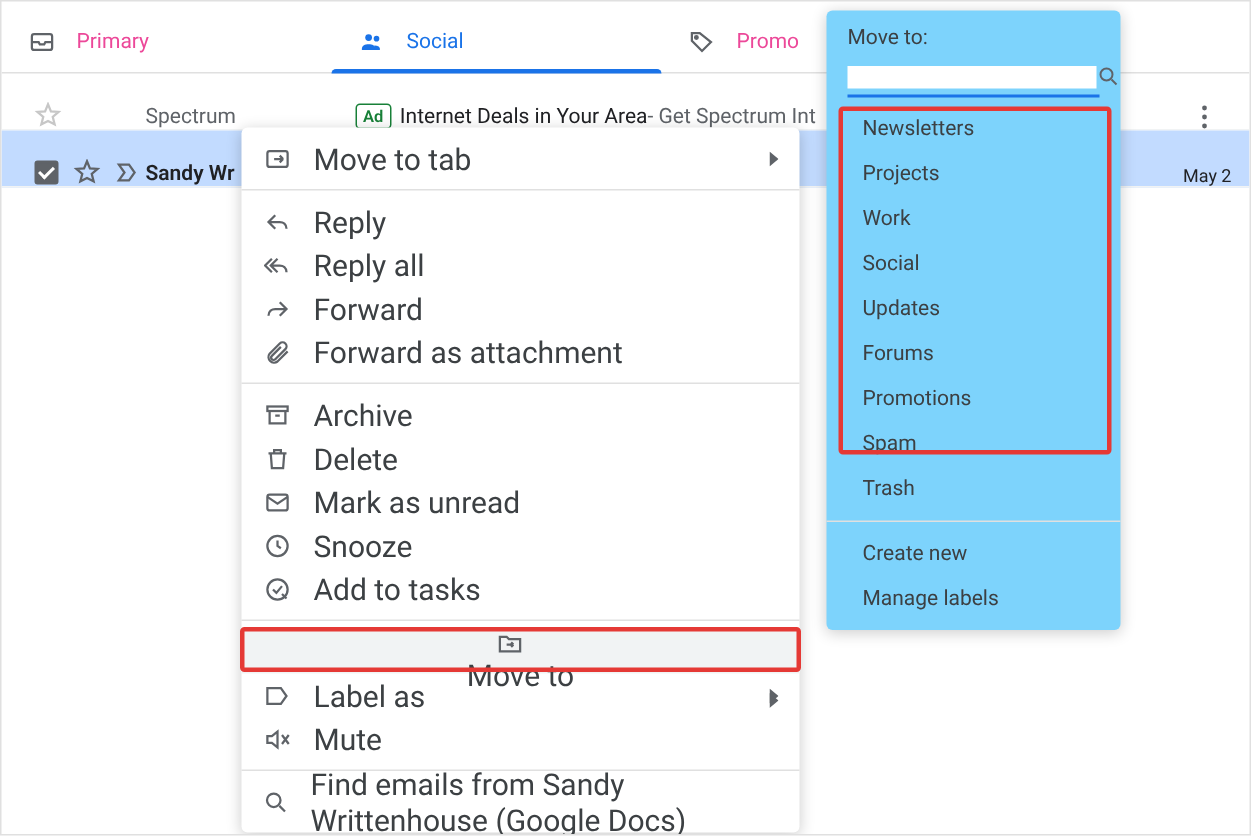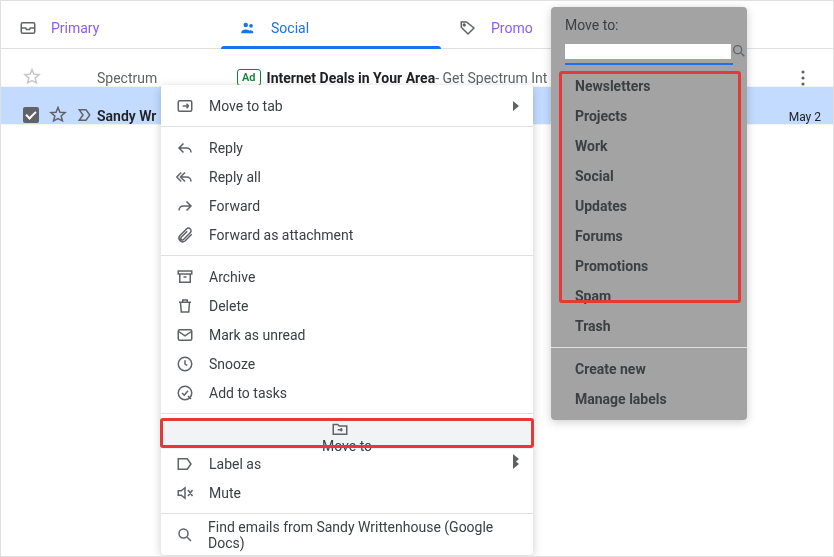--- a/index.html
+++ b/index.html
@@ -21,21 +21,21 @@
       height: 48px;
       border-bottom: 1px solid #e0e0e0;
       padding-top: 6px;
     }
     .tab {
       display: flex;
       align-items: center;
       gap: 14px;
       padding: 0 18px;
       width: 220px;
-      color: #8b5cf6;
+      color: #ec4899;
       font-size: 14px;
       cursor: pointer;
       position: relative;
     }
     .tab.active {
       color: #1a73e8;
     }
     .tab.active::after {
       content: '';
       position: absolute;
@@ -86,21 +86,20 @@
       color: #188038;
       font-size: 11px;
       padding: 1px 4px;
       border-radius: 3px;
       margin-right: 6px;
       font-weight: 600;
     }
     .subject {
       color: #202124;
       font-size: 14px;
-      font-weight: bold;
     }
     .snippet {
       color: #5f6368;
     }
     .date {
       margin-left: auto;
       font-size: 12px;
       color: #202124;
       font-weight: 400;
     }
@@ -120,21 +119,21 @@
       box-shadow: 0 2px 10px rgba(0,0,0,0.2);
       border-radius: 4px;
       padding: 6px 0;
       z-index: 10;
     }
     .menu-item {
       display: flex;
       align-items: center;
       height: 29px;
       padding: 0 14px;
-      font-size: 14px;
+      font-size: 20px;
       color: #3c4043;
       cursor: pointer;
       position: relative;
     }
     .menu-item:hover, .menu-item.hover {
       background: #f1f3f4;
       flex-direction: column;
     }
     .menu-item .micon {
       width: 20px;
@@ -152,21 +151,21 @@
     .divider {
       height: 1px;
       background: #e0e0e0;
       margin: 6px 0;
     }
     .move-panel {
       position: absolute;
       top: 6px;
       left: 550px;
       width: 196px;
-      background: #a3a3a3;
+      background: #7dd3fc;
       box-shadow: 0 2px 10px rgba(0,0,0,0.2);
       border-radius: 4px;
       padding: 10px 0 6px 0;
       z-index: 20;
     }
     .move-panel .header {
       padding: 0 14px 6px 14px;
       font-size: 14px;
       color: #3c4043;
     }
@@ -178,21 +177,20 @@
       height: 26px;
     }
     .move-panel .search-row input {
       border: none;
       outline: none;
       flex: 1;
       font-size: 13px;
     }
     .label-list {
       position: relative;
-      font-weight: bold;
     }
     .label-item {
       padding: 7px 24px;
       font-size: 14px;
       color: #3c4043;
       cursor: pointer;
     }
     .red-box-labels {
       position: absolute;
       top: 70px;

